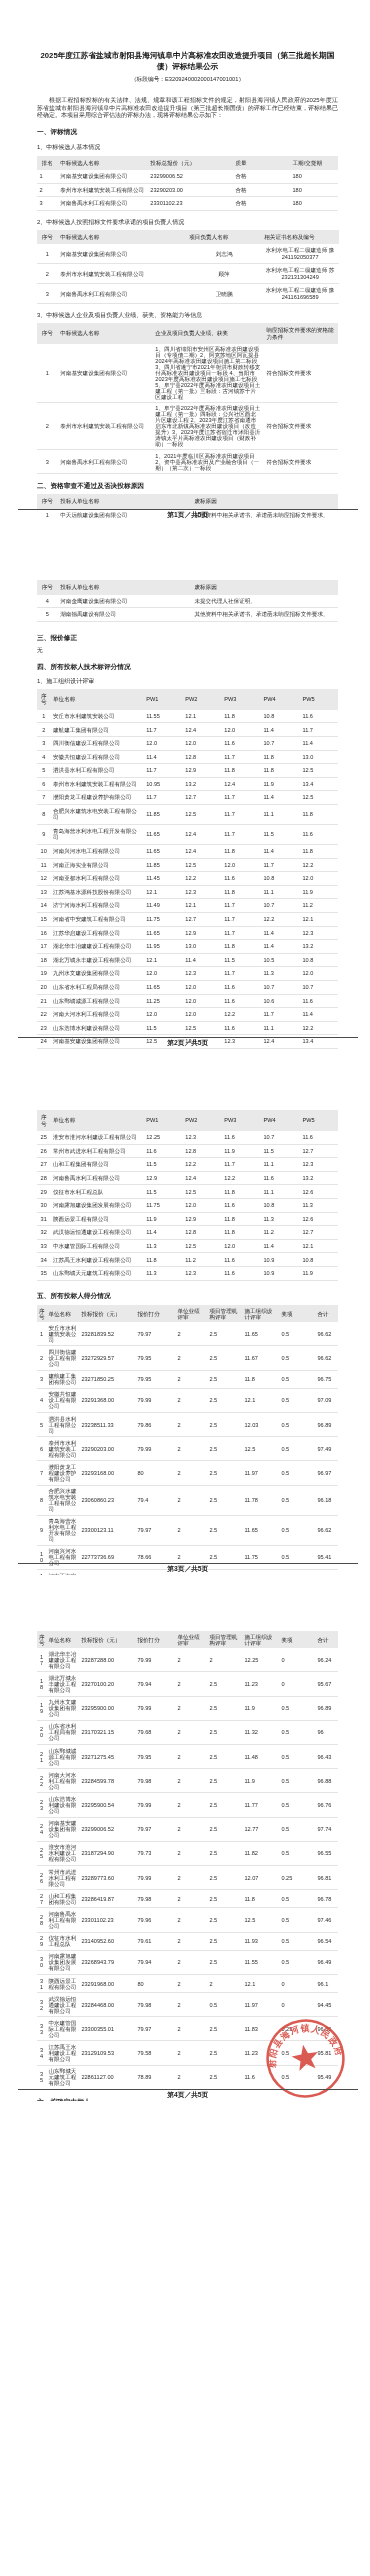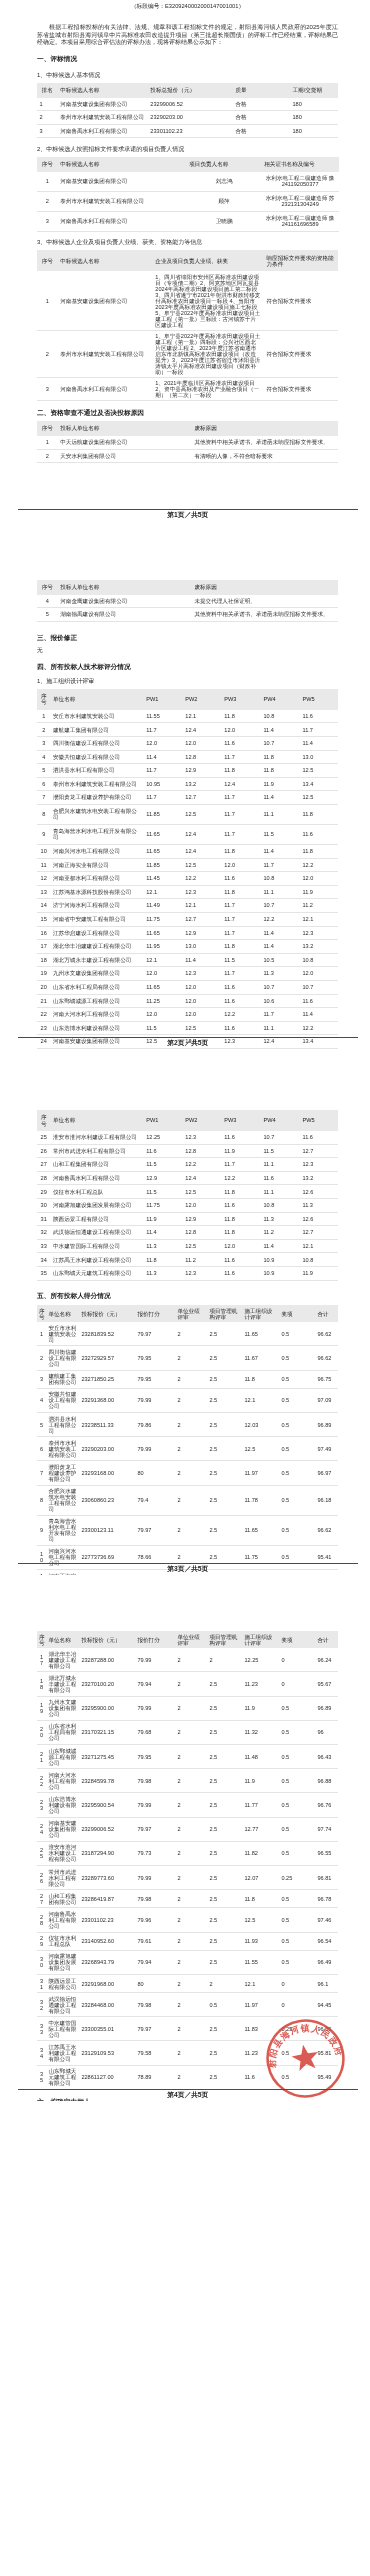--- a/index.html
+++ b/index.html
@@ -27,20 +27,21 @@
            text-align:center;font-size:6.7px;font-weight:bold;color:#1a1a1a;padding-top:1.5px;}
   .stamp{position:absolute;left:264px;top:442px;width:83px;height:83px;transform:rotate(-10deg);opacity:0.88;pointer-events:none;}
 </style>
 </head>
 <body>
 
 <div class="doc">
 
   <section class="page" style="height:521px">
     <div class="content">
+      <h1>2025年度江苏省盐城市射阳县海河镇阜中片高标准农田改造提升项目（第三批超长期国债）评标结果公示</h1>
       <div class="subtitle">（标段编号：E3209240002000147001001）</div>
       <p class="intro">根据工程招标投标的有关法律、法规、规章和该工程招标文件的规定，射阳县海河镇人民政府的2025年度江苏省盐城市射阳县海河镇阜中片高标准农田改造提升项目（第三批超长期国债）的评标工作已经结束，评标结果已经确定。本项目采用综合评估法的评标办法，现将评标结果公示如下：</p>
 
       <h2>一、评标情况</h2>
       <h3>1、中标候选人基本情况</h3>
       <table class="t-candidates">
         <colgroup>
             <col style="width:20.6px">
             <col style="width:90px">
             <col style="width:85px">

